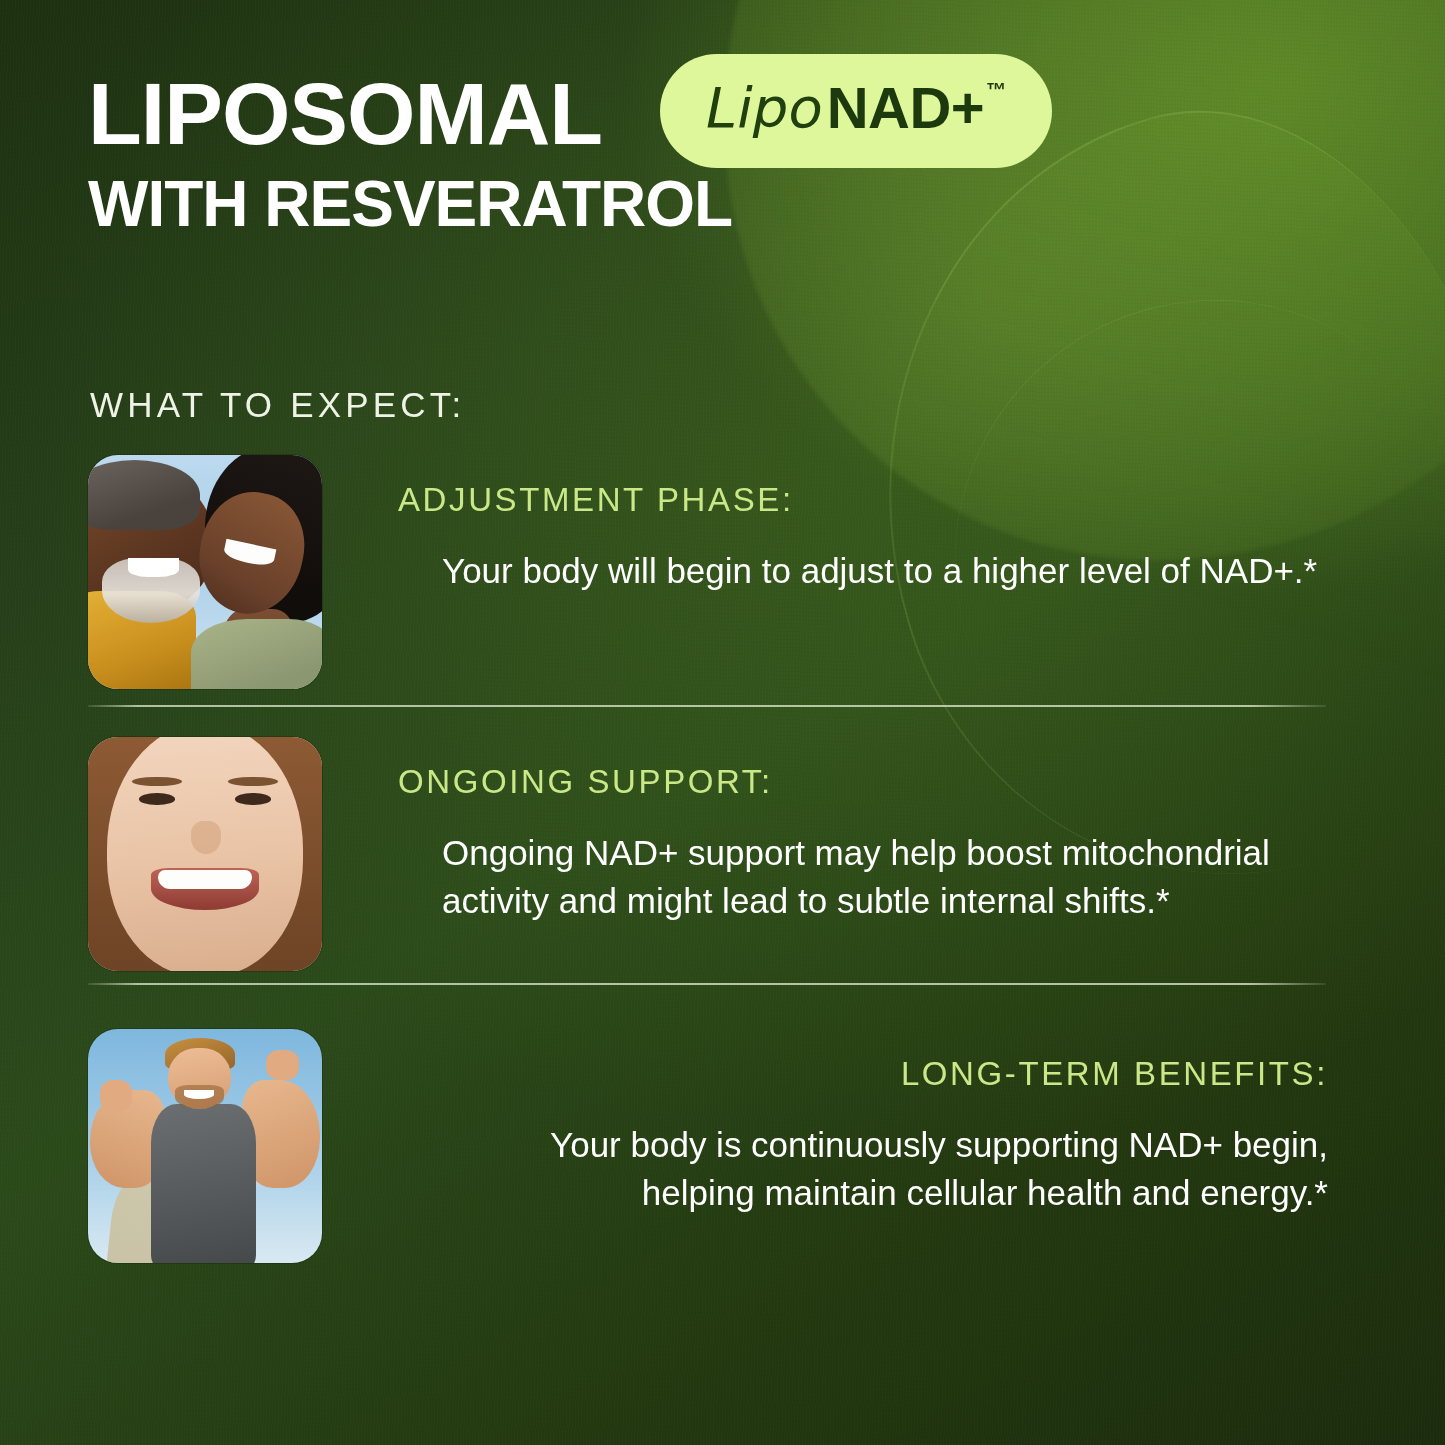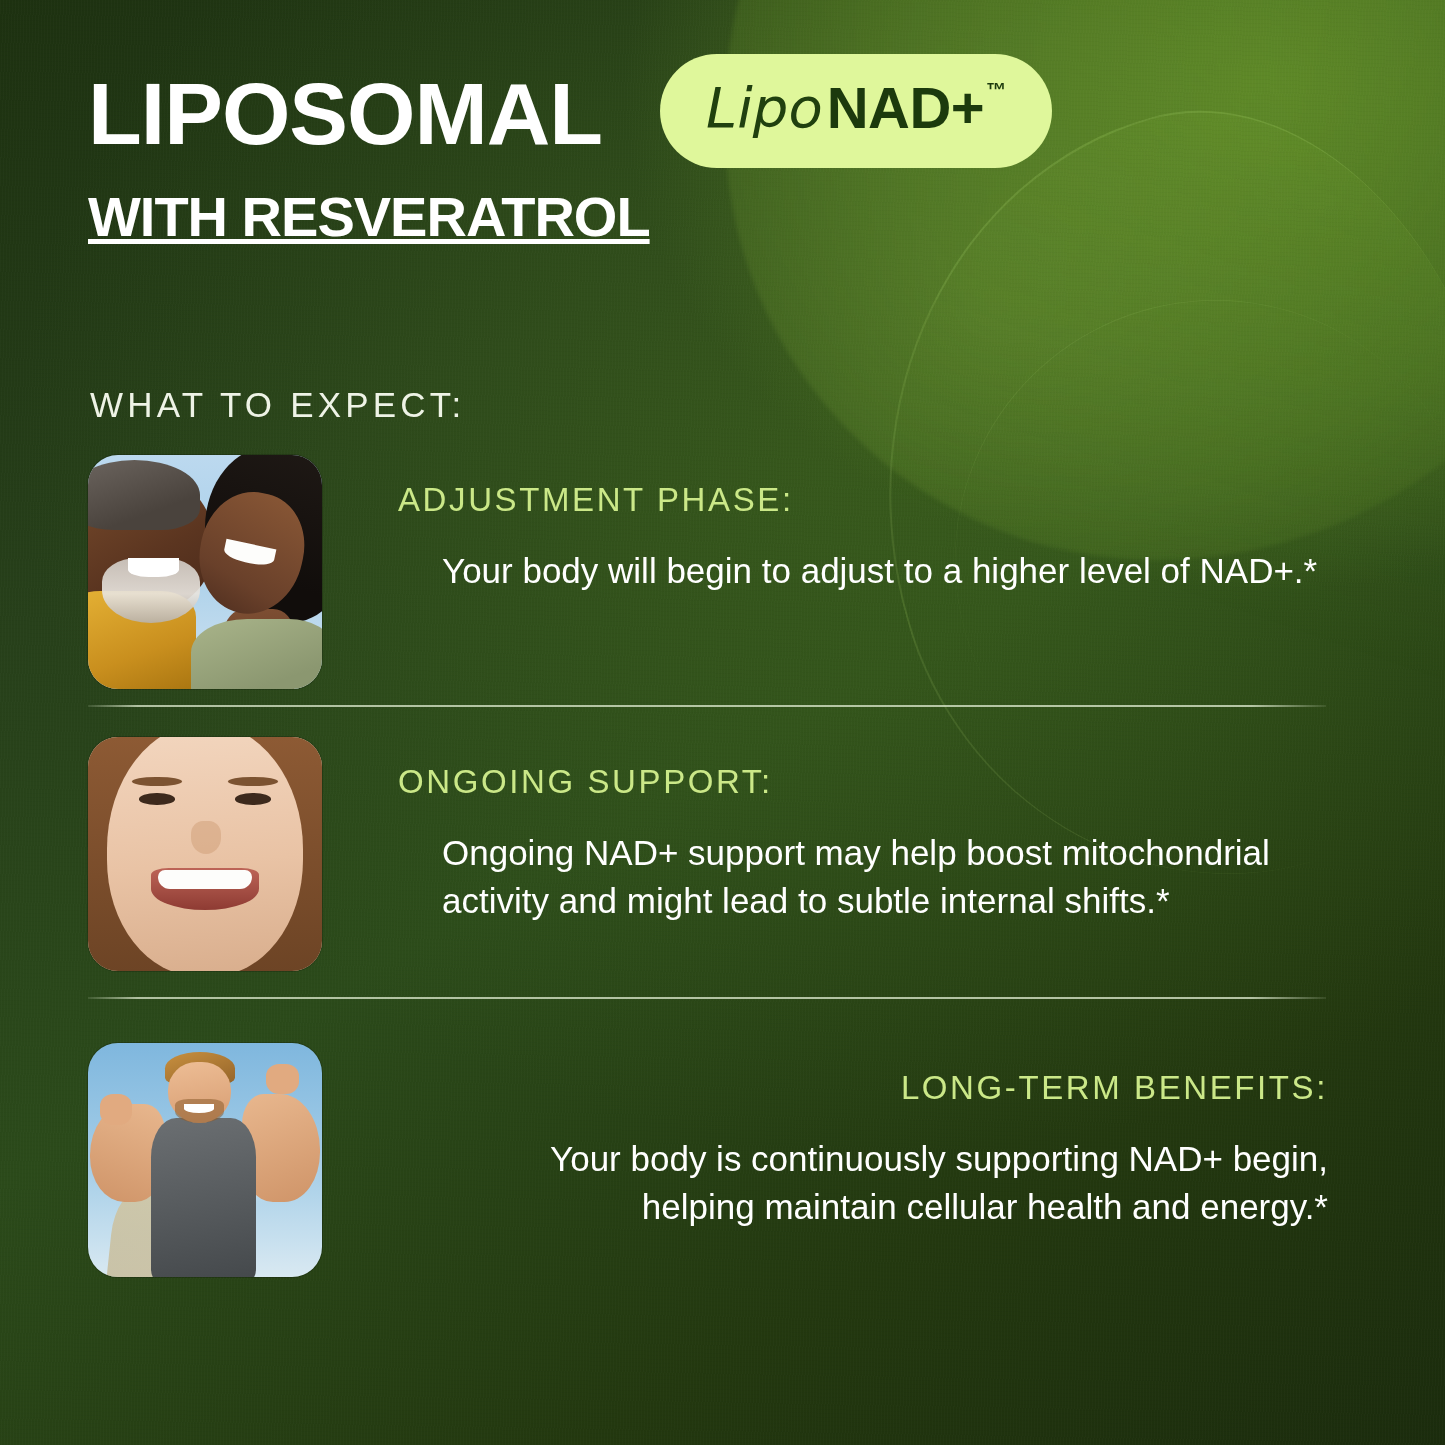--- a/index.html
+++ b/index.html
@@ -69,21 +69,21 @@
 
   .title-line {
     font-family:"Liberation Sans", sans-serif;
     font-weight:700;
     font-size:88px;
     line-height:0.98;
     letter-spacing:-1px;
     color:#ffffff;
     white-space:nowrap;
   }
-  .title-line-2 { margin-top:22px; font-size:56px;text-decoration:underline; }
+  .title-line-2 { margin-top:5px; font-size:64px; }
 
   .brand-badge {
     display:inline-flex;
     align-items:flex-start;
     justify-content:flex-start;
     background:#dff79b;
     border-radius:70px;
     padding:22px 46px 24px 46px;
     height:114px;
     box-sizing:border-box;
@@ -133,21 +133,21 @@
   
   .list { position:absolute; left:88px; top:455px; width:1240px; }
 
   .row {
     display:flex;
     align-items:flex-start;
     gap:0;
     min-height:250px;
   }
   .row-1 { }
-  .row-2 { padding-top:30px; padding-bottom:26px; }
+  .row-2 { padding-top:30px; padding-bottom:12px; }
   .row-3 { padding-top:44px;text-align:right; }
 
   .thumb {
     width:234px; height:234px;
     border-radius:30px;
     overflow:hidden;
     flex:0 0 234px;
     position:relative;
     box-shadow:0 0 0 1px rgba(0,0,0,0.18);
   }

